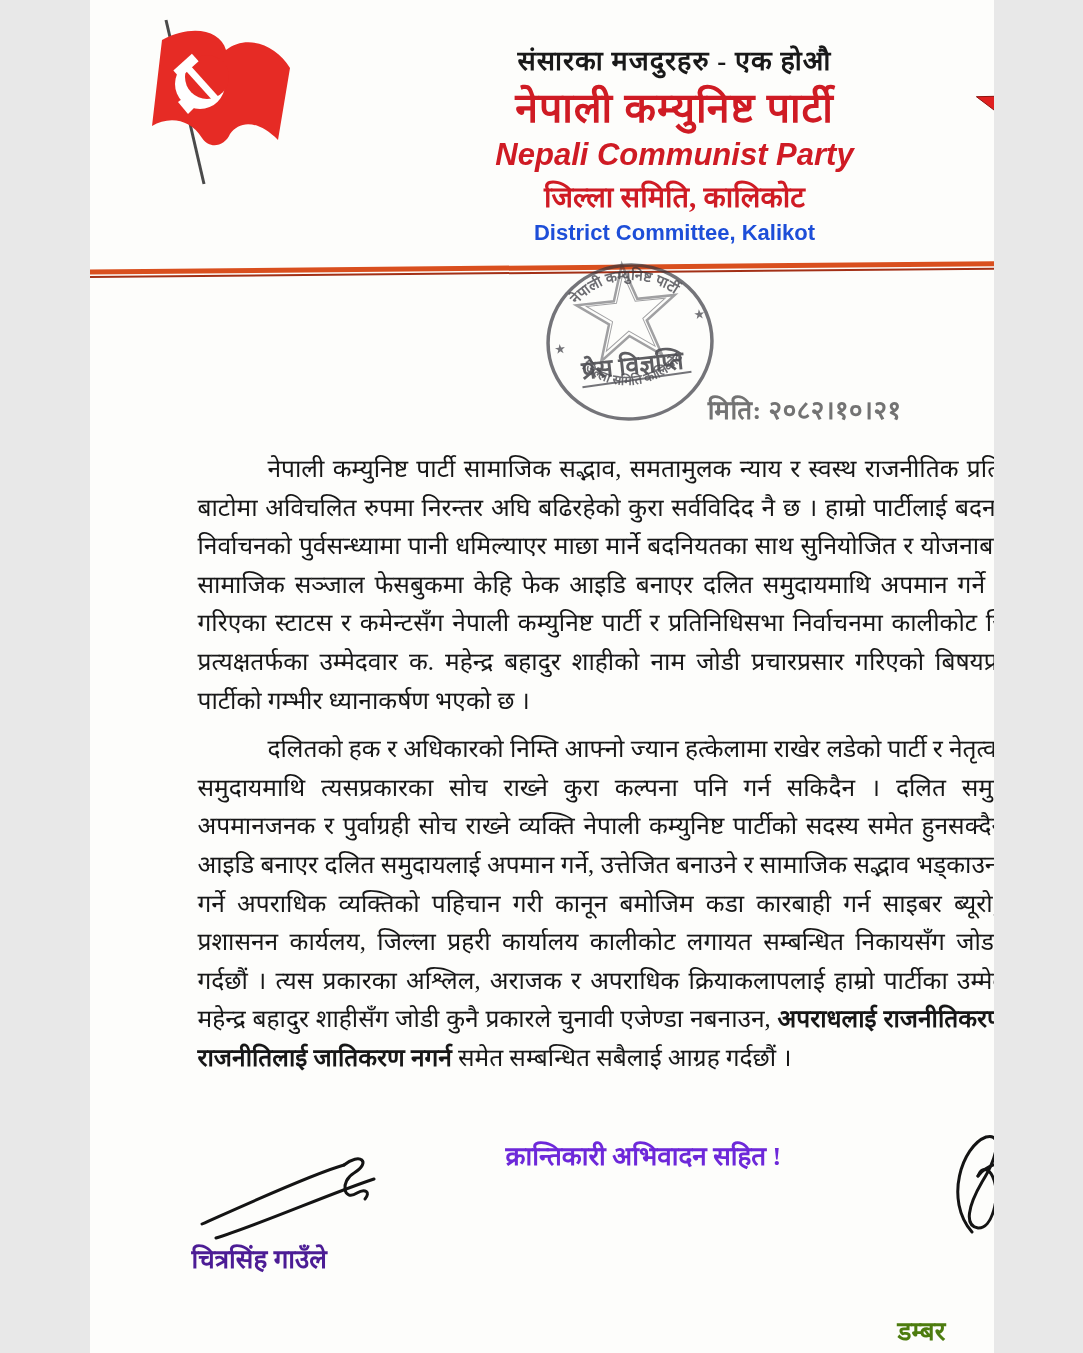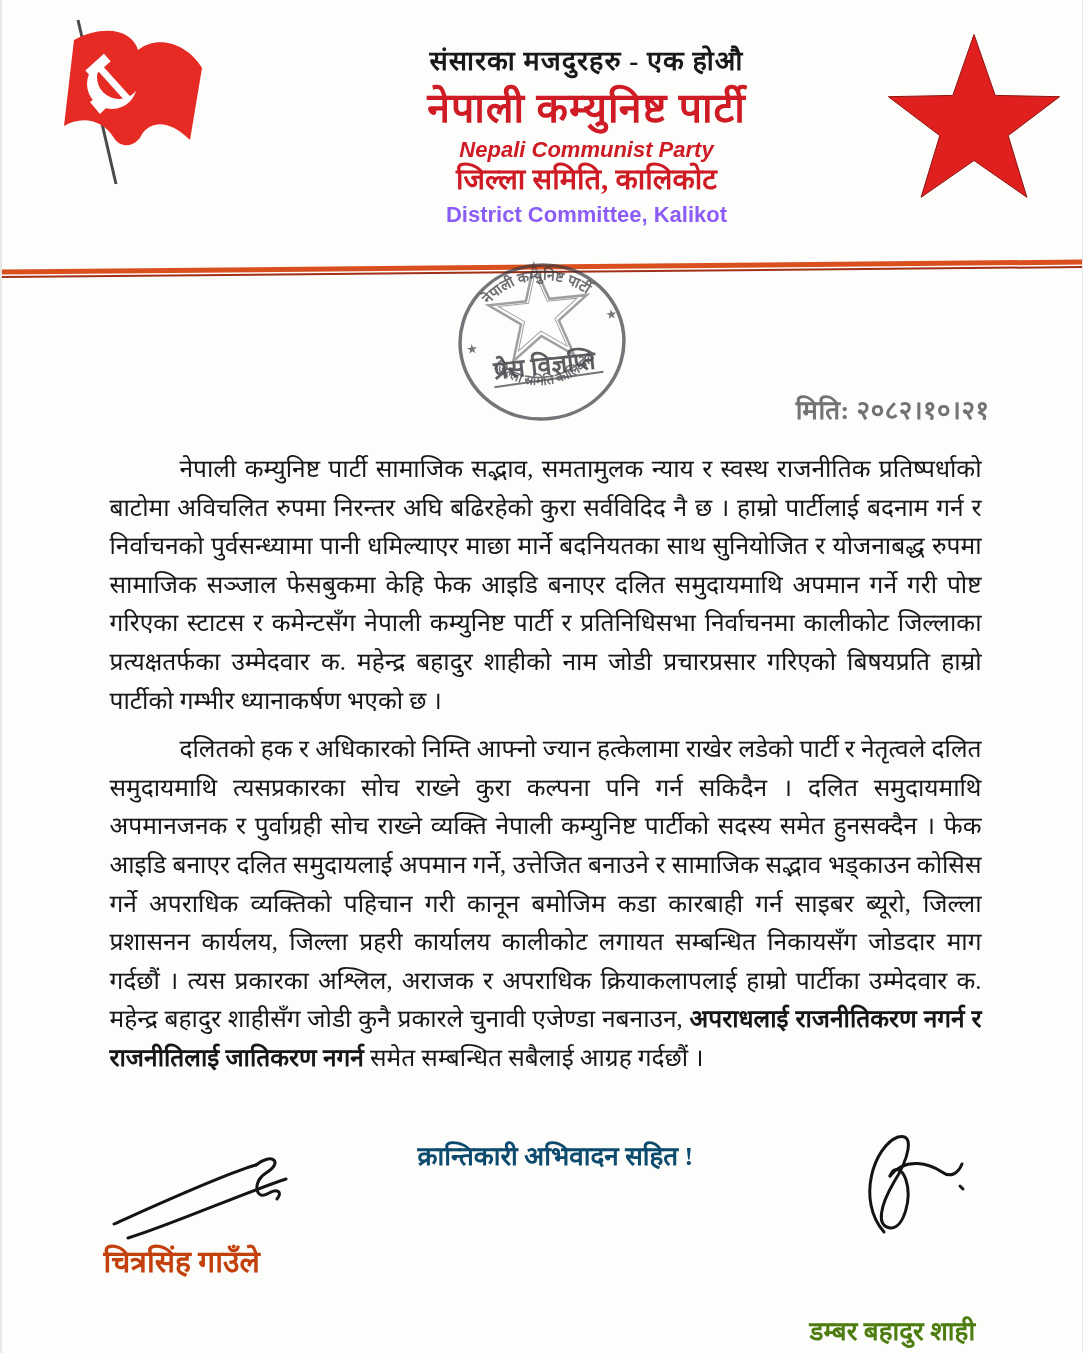--- a/index.html
+++ b/index.html
@@ -1,18 +1,18 @@
 <!DOCTYPE html>
 <html><head>
 <meta charset="utf-8">
 <style>
   html,body{margin:0;padding:0;background:#e8e8e8;}
   .page{
     position:relative;
-    width:1080px;height:1353px;
+    width:904px;height:1353px;
     margin:0 auto;
     background:#fdfdfb;
     overflow:hidden;
     font-family:"Liberation Serif", serif;
     color:#1b1b1b;
   }
   
   .header{
     position:absolute;top:46px;left:190px;width:790px;
     text-align:center;line-height:1.12;
@@ -20,29 +20,29 @@
   .slogan{
     font-size:27px;font-weight:bold;color:#191919;
     letter-spacing:1px;margin-bottom:10px;
   }
   .party-np{
     font-size:41px;font-weight:bold;color:#cf1b24;
     letter-spacing:1px;margin-bottom:6px;
   }
   .party-en{
     font-family:"Liberation Sans", sans-serif;
-    font-size:22px;font-weight:bold;font-style:italic;color:#cf1b24;
-    margin-bottom:0;
+    font-size:31px;font-weight:bold;font-style:italic;color:#cf1b24;
+    margin-bottom:8px;
   }
   .committee-np{
     font-size:29px;font-weight:bold;color:#cf1b24;margin-bottom:8px;
   }
   .committee-en{
     font-family:"Liberation Sans", sans-serif;
-    font-size:22px;font-weight:bold;color:#8b5cf6;
+    font-size:22px;font-weight:bold;color:#1d4ed8;
   }
   
   .flag-wrap{position:absolute;left:14px;top:6px;width:220px;height:190px;}
   .star-wrap{position:absolute;left:872px;top:22px;width:200px;height:195px;}
   
   .divider{position:absolute;left:0;top:252px;width:1083px;height:34px;}
   
   .stamp{position:absolute;left:433px;top:253px;width:214px;height:178px;opacity:.85;}
   
   .date-line{
@@ -55,27 +55,27 @@
     margin:8px;
     font-size:24.5px;line-height:38.6px;
     text-align:justify;text-indent:70px;
     color:#171717;
   }
   .body-block p + p{margin-top:10px;}
   .bold-phrase{font-weight:bold;}
   
   .closing{
     position:absolute;left:416px;top:1137px;
-    font-size:26px;font-weight:600;color:#0c4a6e;
+    font-size:26px;font-weight:600;color:#6d28d9;
   }
   .sig-left-art{position:absolute;left:104px;top:1148px;width:200px;height:92px;}
   .sig-right-art{position:absolute;left:846px;top:1128px;width:135px;height:112px;}
   .sig-left-name{
     position:absolute;left:102px;top:1240px;
-    font-size:30px;font-weight:bold;color:#c2410c;
+    font-size:26px;font-weight:bold;color:#4c1d95;
   }
   .sig-right-name{
     position:absolute;left:808px;top:1312px;
     font-size:26px;font-weight:bold;color:#4d7c0f;
   }
   svg{display:block;}
 </style>
 </head>
 <body>
 

